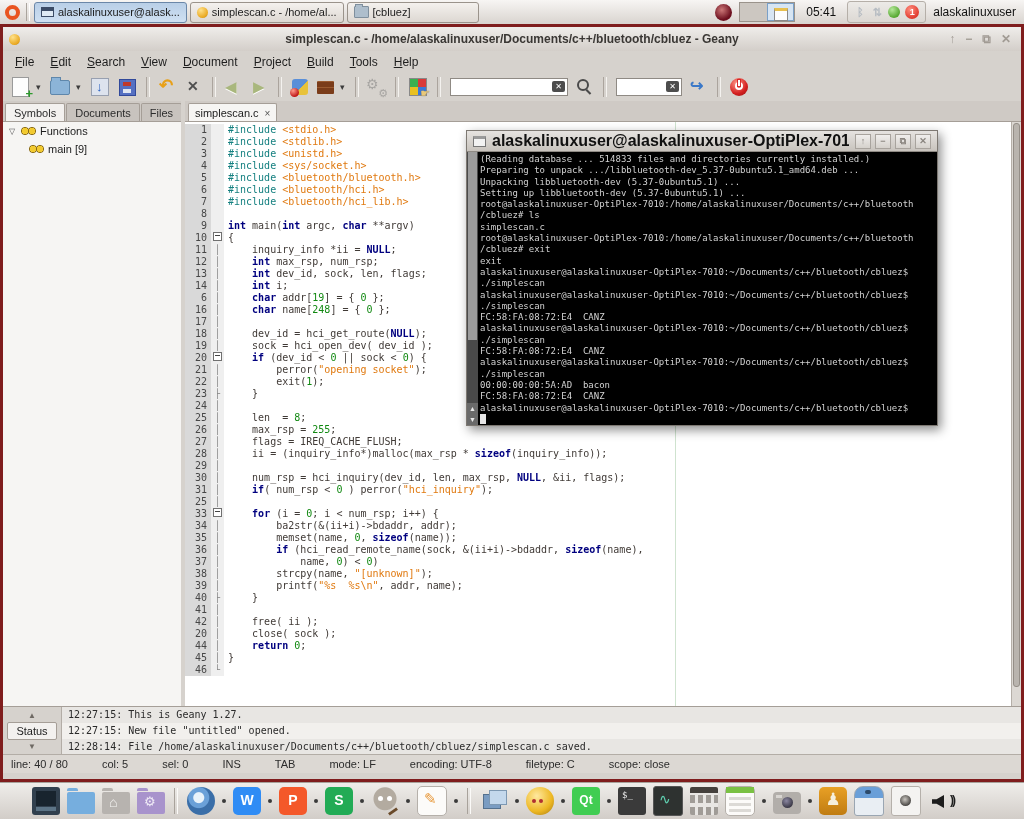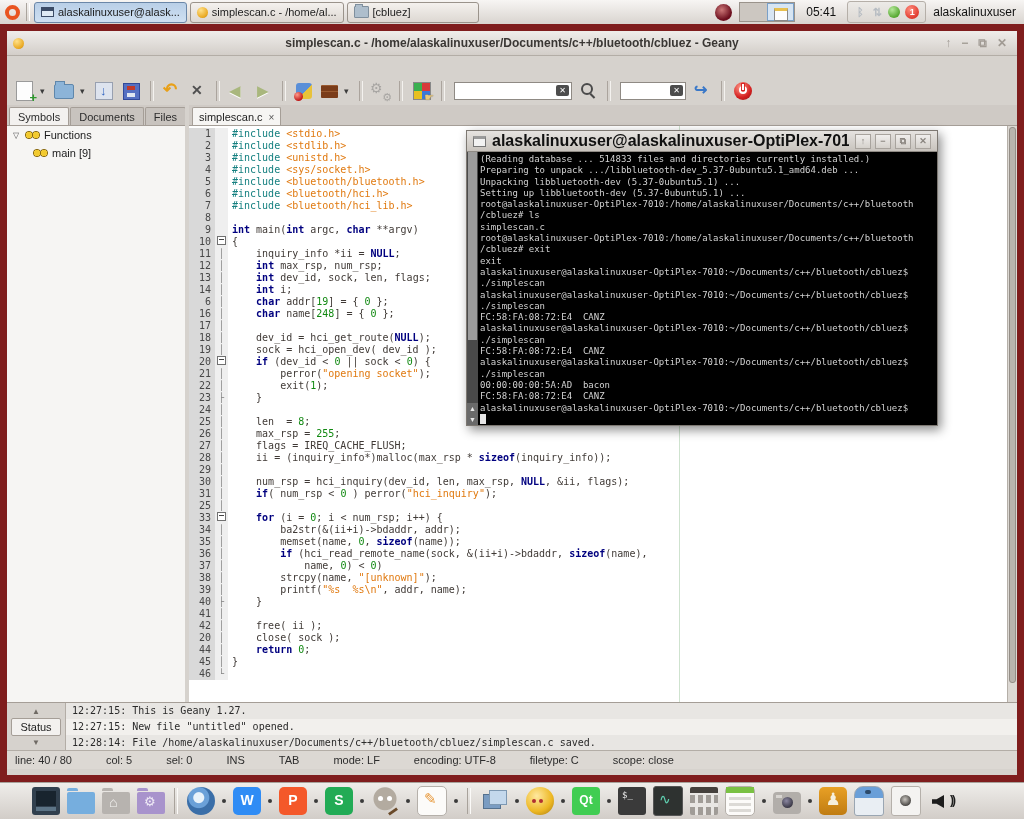--- a/index.html
+++ b/index.html
@@ -27,21 +27,21 @@
   .ws-cell.active{background:#d7e5f3;border:1px solid #7aa0c8;position:relative;}
   .ws-cell.active::after{content:"";position:absolute;left:6px;top:4px;width:12px;height:9px;background:#fdfdfd;border:1px solid #888;border-top:3px solid #e8c050;}
   .panel-clock{font-size:12px;color:#111;margin:0 4px;}
   .tray{display:flex;align-items:center;gap:5px;background:linear-gradient(#eceae7,#dcd8d3);border:1px solid #b5afa8;border-radius:3px;height:20px;padding:0 6px;}
   .tr-bt,.tr-upd{width:12px;height:12px;color:#b6bcc2;font-size:11px;line-height:12px;text-align:center;font-weight:bold;}
   .tr-green{width:12px;height:12px;border-radius:50%;background:radial-gradient(circle at 35% 30%,#b5e89a,#57a832 70%);}
   .tr-red{width:14px;height:14px;border-radius:50%;background:radial-gradient(circle at 38% 32%,#ff8d7e,#e03b2f 70%);
           color:#fff;font-size:9px;font-weight:bold;text-align:center;line-height:14px;}
   .panel-user{font-size:12px;color:#111;}
   
-  #geany{position:absolute;left:0;top:24px;width:1024px;height:758px;background:#d6d2cd;border:7px solid #7f1d1d;box-sizing:border-box;}
+  #geany{position:absolute;left:0;top:24px;width:1024px;height:758px;background:#d6d2cd;border:3px solid #7f1d1d;box-sizing:border-box;}
   #g-titlebar{position:absolute;left:0;top:0;right:0;height:24px;background:linear-gradient(#efedea,#d3cec9);
               border-bottom:1px solid #b3ada6;display:flex;align-items:center;}
   #g-title{position:absolute;left:0;right:0;text-align:center;font-weight:bold;color:#3a3734;font-size:12px;}
   .g-winicon{margin-left:6px;z-index:1;}
   .winbtns{margin-left:auto;display:flex;gap:10px;padding-right:10px;z-index:1;}
   .winbtn{color:#a19b94;font-size:12px;line-height:12px;font-weight:bold;}
   #g-menubar{position:absolute;left:0;top:24px;right:0;height:22px;display:flex;align-items:center;padding-left:4px;background:#d6d2cd;}
   .menu-item{padding:2px 8px;font-size:12px;color:#1e1e1e;}
   .menu-item u{text-decoration:underline;}
   #g-toolbar{position:absolute;left:0;top:46px;right:0;height:28px;display:flex;align-items:center;gap:4px;padding-left:6px;
@@ -244,20 +244,31 @@
     <div id="g-titlebar">
       <span class="ti-geany g-winicon"></span>
       <span id="g-title">simplescan.c - /home/alaskalinuxuser/Documents/c++/bluetooth/cbluez - Geany</span>
       <span class="winbtns" id="g-winbtns">
           <span class="winbtn">↑</span>
           <span class="winbtn">−</span>
           <span class="winbtn">⧉</span>
           <span class="winbtn">✕</span>
         </span>
     </div>
+    <div id="g-menubar">
+        <span class="menu-item"><u>F</u>ile</span>
+        <span class="menu-item"><u>E</u>dit</span>
+        <span class="menu-item"><u>S</u>earch</span>
+        <span class="menu-item"><u>V</u>iew</span>
+        <span class="menu-item"><u>D</u>ocument</span>
+        <span class="menu-item"><u>P</u>roject</span>
+        <span class="menu-item"><u>B</u>uild</span>
+        <span class="menu-item"><u>T</u>ools</span>
+        <span class="menu-item"><u>H</u>elp</span>
+      </div>
     <div id="g-toolbar">
         <span class="tb-btn tb-new"></span>
         <span class="tb-caret">▾</span>
         <span class="tb-btn tb-open"></span>
         <span class="tb-caret">▾</span>
         <span class="tb-btn tb-save"></span>
         <span class="tb-btn tb-saveall"></span>
         <span class="tb-sep"></span>
         <span class="tb-btn tb-revert"></span>
         <span class="tb-btn tb-close"></span>

